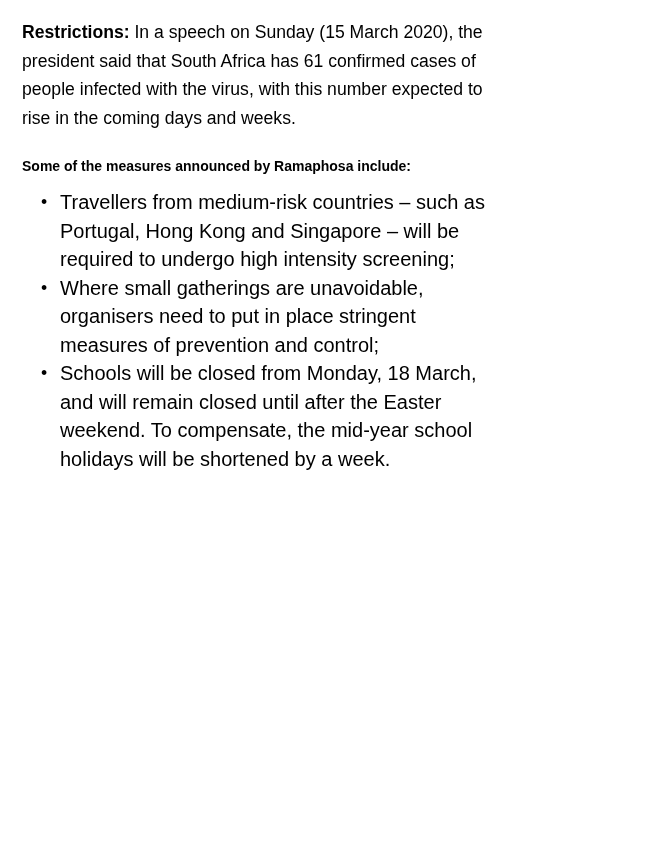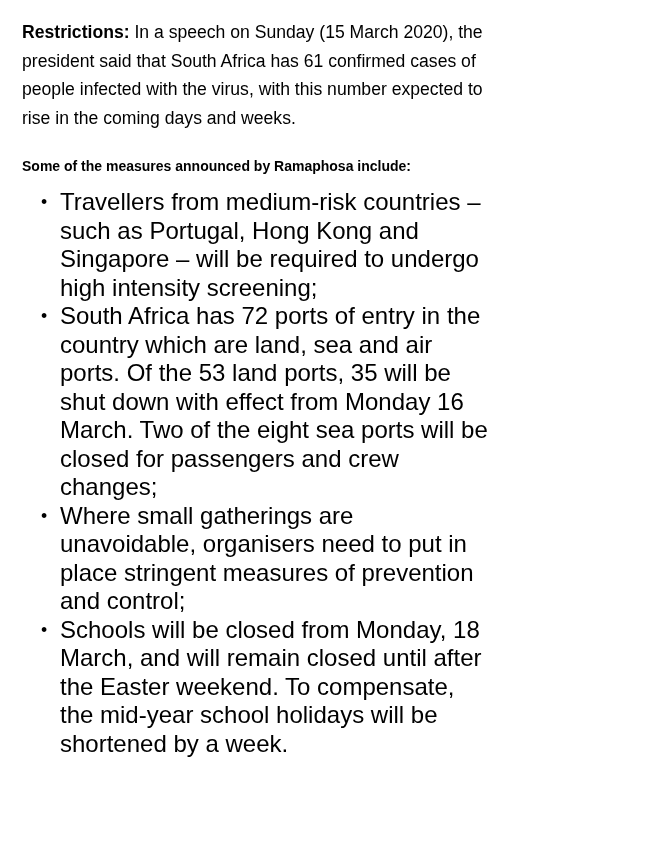--- a/index.html
+++ b/index.html
@@ -35,21 +35,21 @@
     font-weight: bold;
     margin: 0 0 10px 0;
   }
   ul.measures {
     margin: 0;
     padding-left: 38px;
     list-style: none;
   }
   ul.measures li {
     position: relative;
-    font-size: 24px;
+    font-size: 20px;
     line-height: 28.5px;
     margin: 0 0 0 0;
     padding-left: 0;
   }
   ul.measures li::before {
     content: "\2022";
     position: absolute;
     left: -19px;
     top: 0;
     font-size: 17.6px;
@@ -60,18 +60,17 @@
 <body>
 
 <div class="page">
 
   <p class="intro-para"><span class="lead-in">Restrictions:</span><span> In a speech on Sunday (15 March 2020), the president said that South Africa has 61 confirmed cases of people infected with the virus, with this number expected to rise in the coming days and weeks.</span></p>
 
   <h2 class="section-heading">Some of the measures announced by Ramaphosa include:</h2>
 
   <ul class="measures">
     <li>Travellers from medium-risk countries – such as Portugal, Hong Kong and Singapore – will be required to undergo high intensity screening;</li>
-    <li>South Africa has 72 ports of entry in the country which are land, sea and air ports. Of the 53 land ports, 35 will be shut down with effect from Monday 16 March. Two of the eight sea ports will be closed for passengers and crew changes;</li>
     <li>Where small gatherings are unavoidable, organisers need to put in place stringent measures of prevention and control;</li>
     <li>Schools will be closed from Monday, 18 March, and will remain closed until after the Easter weekend. To compensate, the mid-year school holidays will be shortened by a week.</li>
   </ul>
 
 </div>
 
 </body></html>

